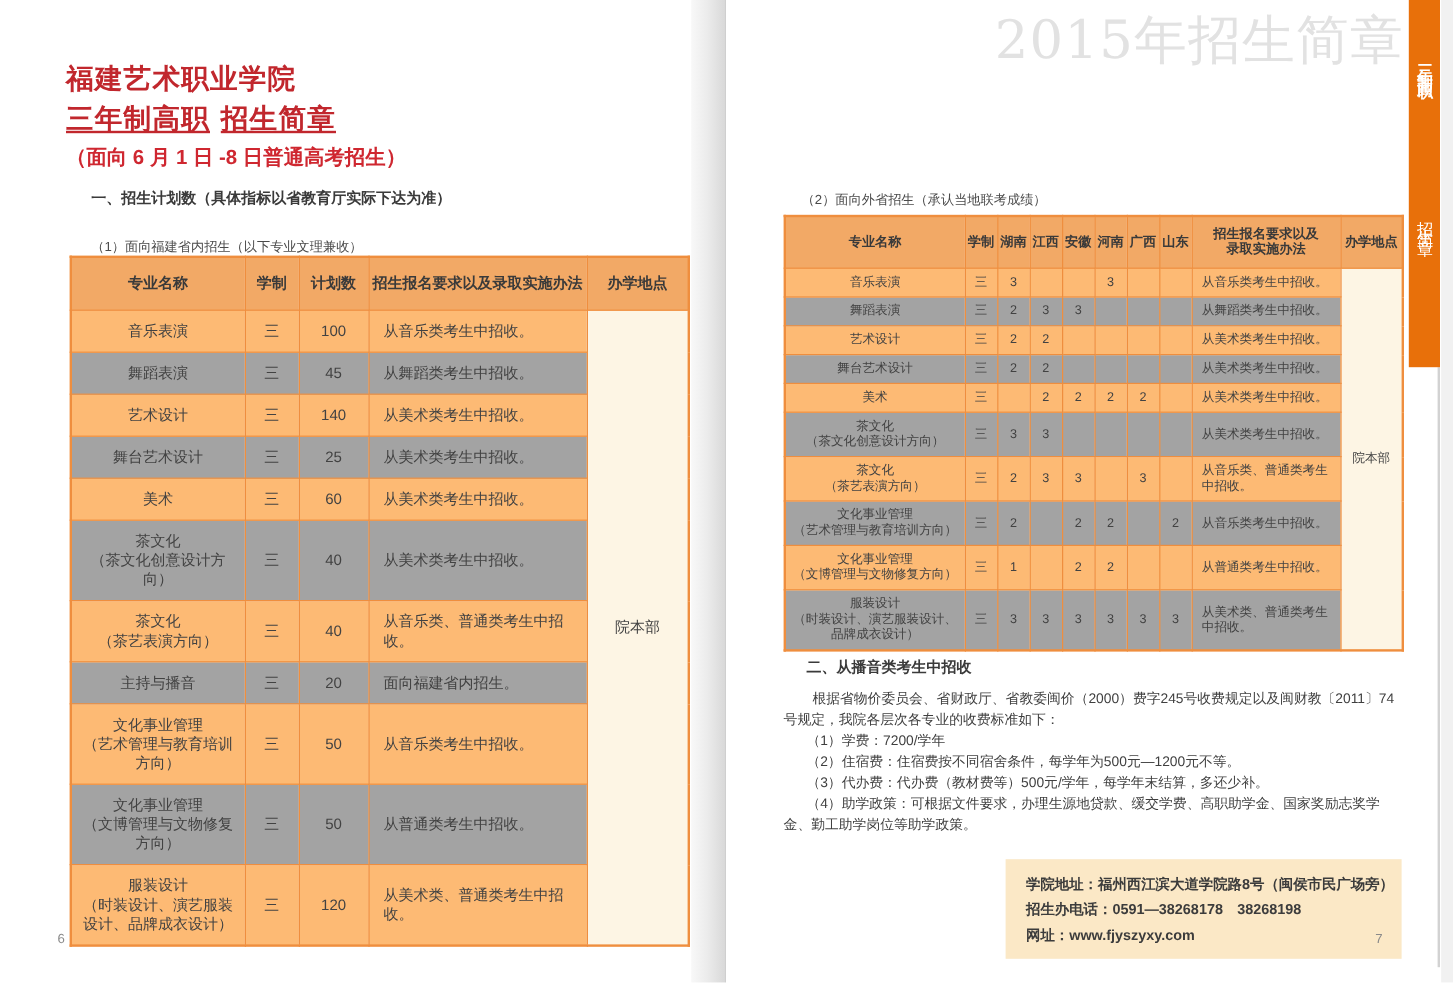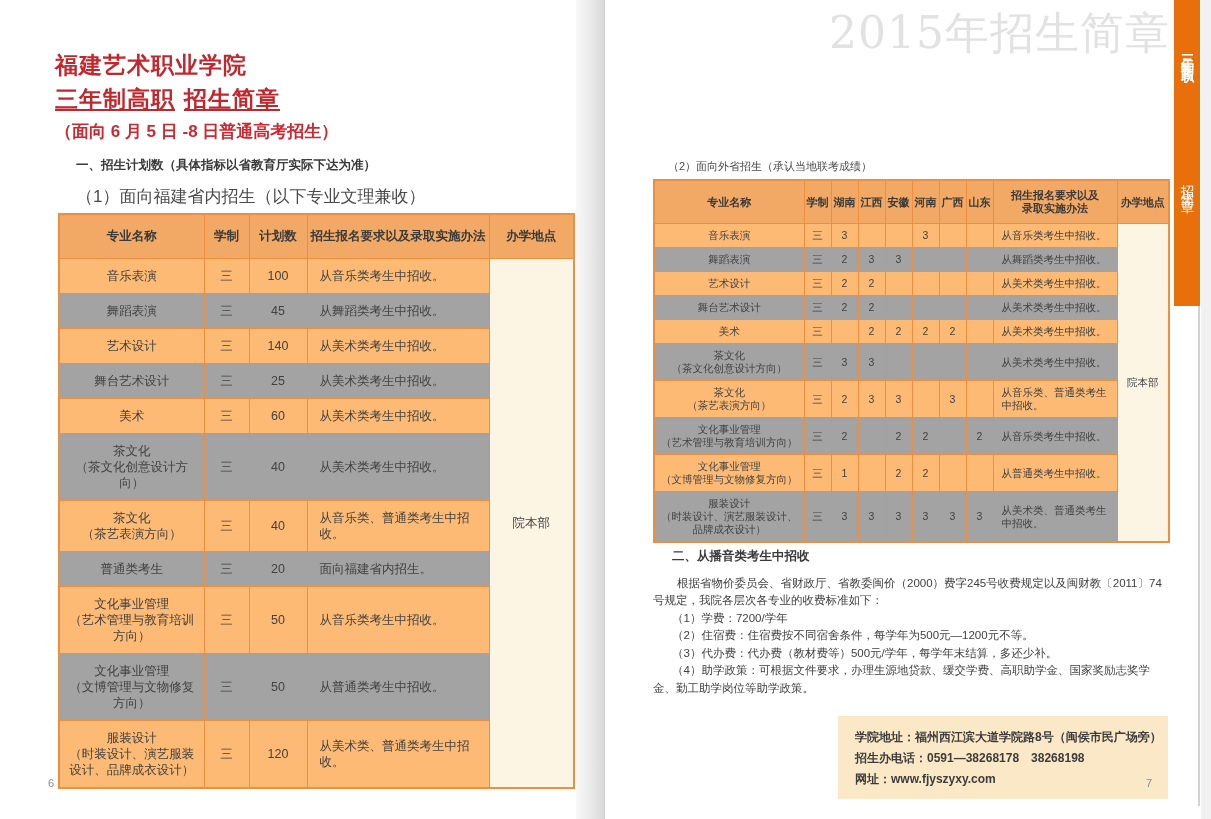--- a/index.html
+++ b/index.html
@@ -25,21 +25,21 @@
   .watermark{position:absolute;top:4px;right:41px;font-size:44px;color:#e2e2e2;
              font-family:"DejaVu Serif","Liberation Serif",serif;letter-spacing:1px;white-space:nowrap;text-align:right;}
 
   
   .title1{position:absolute;left:55px;top:50px;font-size:23px;font-weight:bold;color:#c1272d;letter-spacing:1px;text-align:center;}
   .title2{position:absolute;left:55px;top:84px;font-size:23px;font-weight:bold;color:#c1272d;letter-spacing:1px;text-decoration:underline;}
   .title2 .serif{font-family:"Liberation Serif","DejaVu Serif",serif;margin-left:9px;}
   .subtitle{position:absolute;left:55px;top:120px;font-size:17px;font-weight:600;color:#cf2730;}
 
   .sec1-heading{position:absolute;left:76px;top:157px;font-size:12.5px;font-weight:bold;color:#3a3a3a;}
-  .cap1{position:absolute;left:76px;top:185px;font-size:17px;color:#4a4a4a;}
+  .cap1{position:absolute;left:76px;top:198px;font-size:11px;color:#4a4a4a;}
   .cap2{position:absolute;left:668px;top:159px;font-size:11px;color:#4a4a4a;}
 
   
   table{border-collapse:collapse;table-layout:fixed;}
   th,td{border:1px solid #ef8e3e;white-space:pre-line;}
   thead th{background:#f2a966;color:#3a3a3a;font-weight:bold;}
   tbody tr{background:#fdba74;}
   tbody tr.alt{background:#a3a3a3;}
   td.loc{background:#fdf5e4;}
 
@@ -83,21 +83,21 @@
 
   <div class="side-tab">
     <div class="tab-label tab-label-top">三年制高职</div>
     <div class="tab-label tab-label-bottom">招生简章</div>
   </div>
 
   <div class="title1">福建艺术职业学院</div>
   <div class="title2">
     <span>三年制高职</span><span class="serif">招生简章</span>
   </div>
-  <div class="subtitle">（面向 6 月 5 日 -8 日普通高考招生）</div>
+  <div class="subtitle">（面向 6 月 1 日 -8 日普通高考招生）</div>
 
   <div class="sec1-heading">一、招生计划数（具体指标以省教育厅实际下达为准）</div>
   <div class="cap1">（1）面向福建省内招生（以下专业文理兼收）</div>
 
   <table class="table1">
     <colgroup>
       <col style="width:145px">
         <col style="width:45px">
         <col style="width:58px">
       <col style="width:182px">
@@ -152,21 +152,21 @@
           <td class="req">从美术类考生中招收。</td>
         </tr>
         <tr>
           <td class="cell-name">茶文化
 （茶艺表演方向）</td>
           <td>三</td>
           <td>40</td>
           <td class="req">从音乐类、普通类考生中招收。</td>
         </tr>
         <tr class="alt">
-          <td class="cell-name">普通类考生</td>
+          <td class="cell-name">主持与播音</td>
           <td>三</td>
           <td>20</td>
           <td class="req">面向福建省内招生。</td>
         </tr>
         <tr>
           <td class="cell-name">文化事业管理
 （艺术管理与教育培训
 方向）</td>
           <td>三</td>
           <td>50</td>

